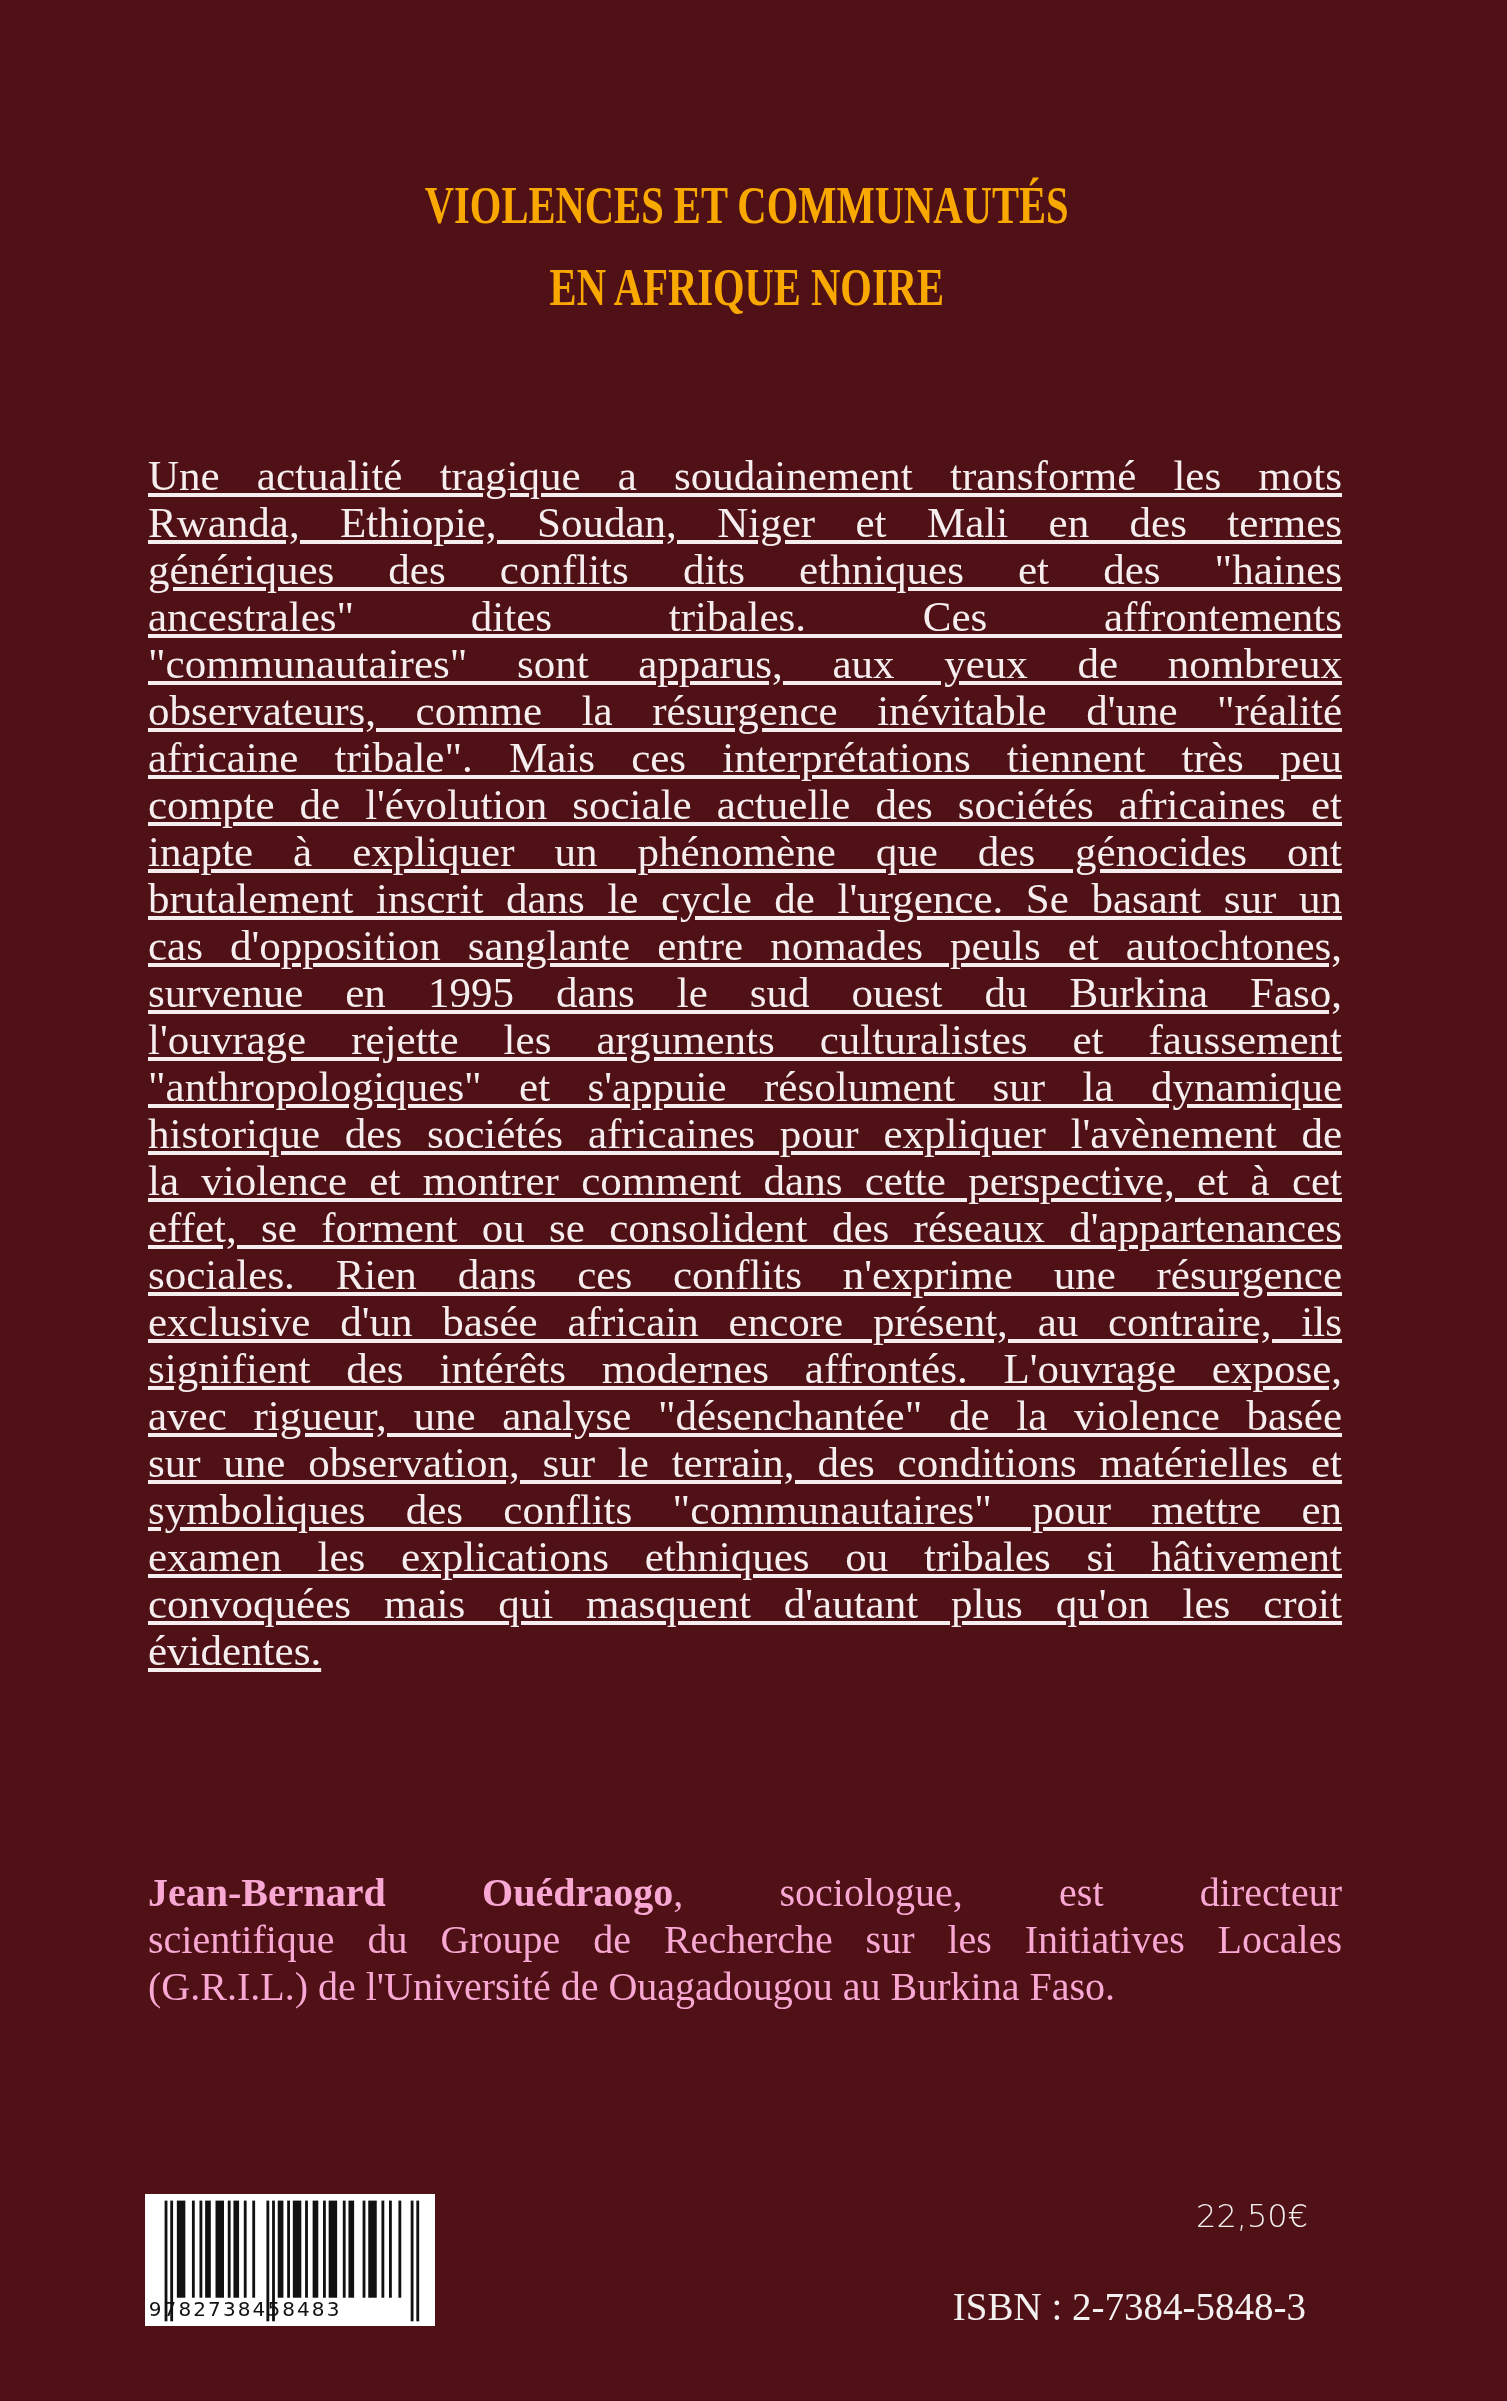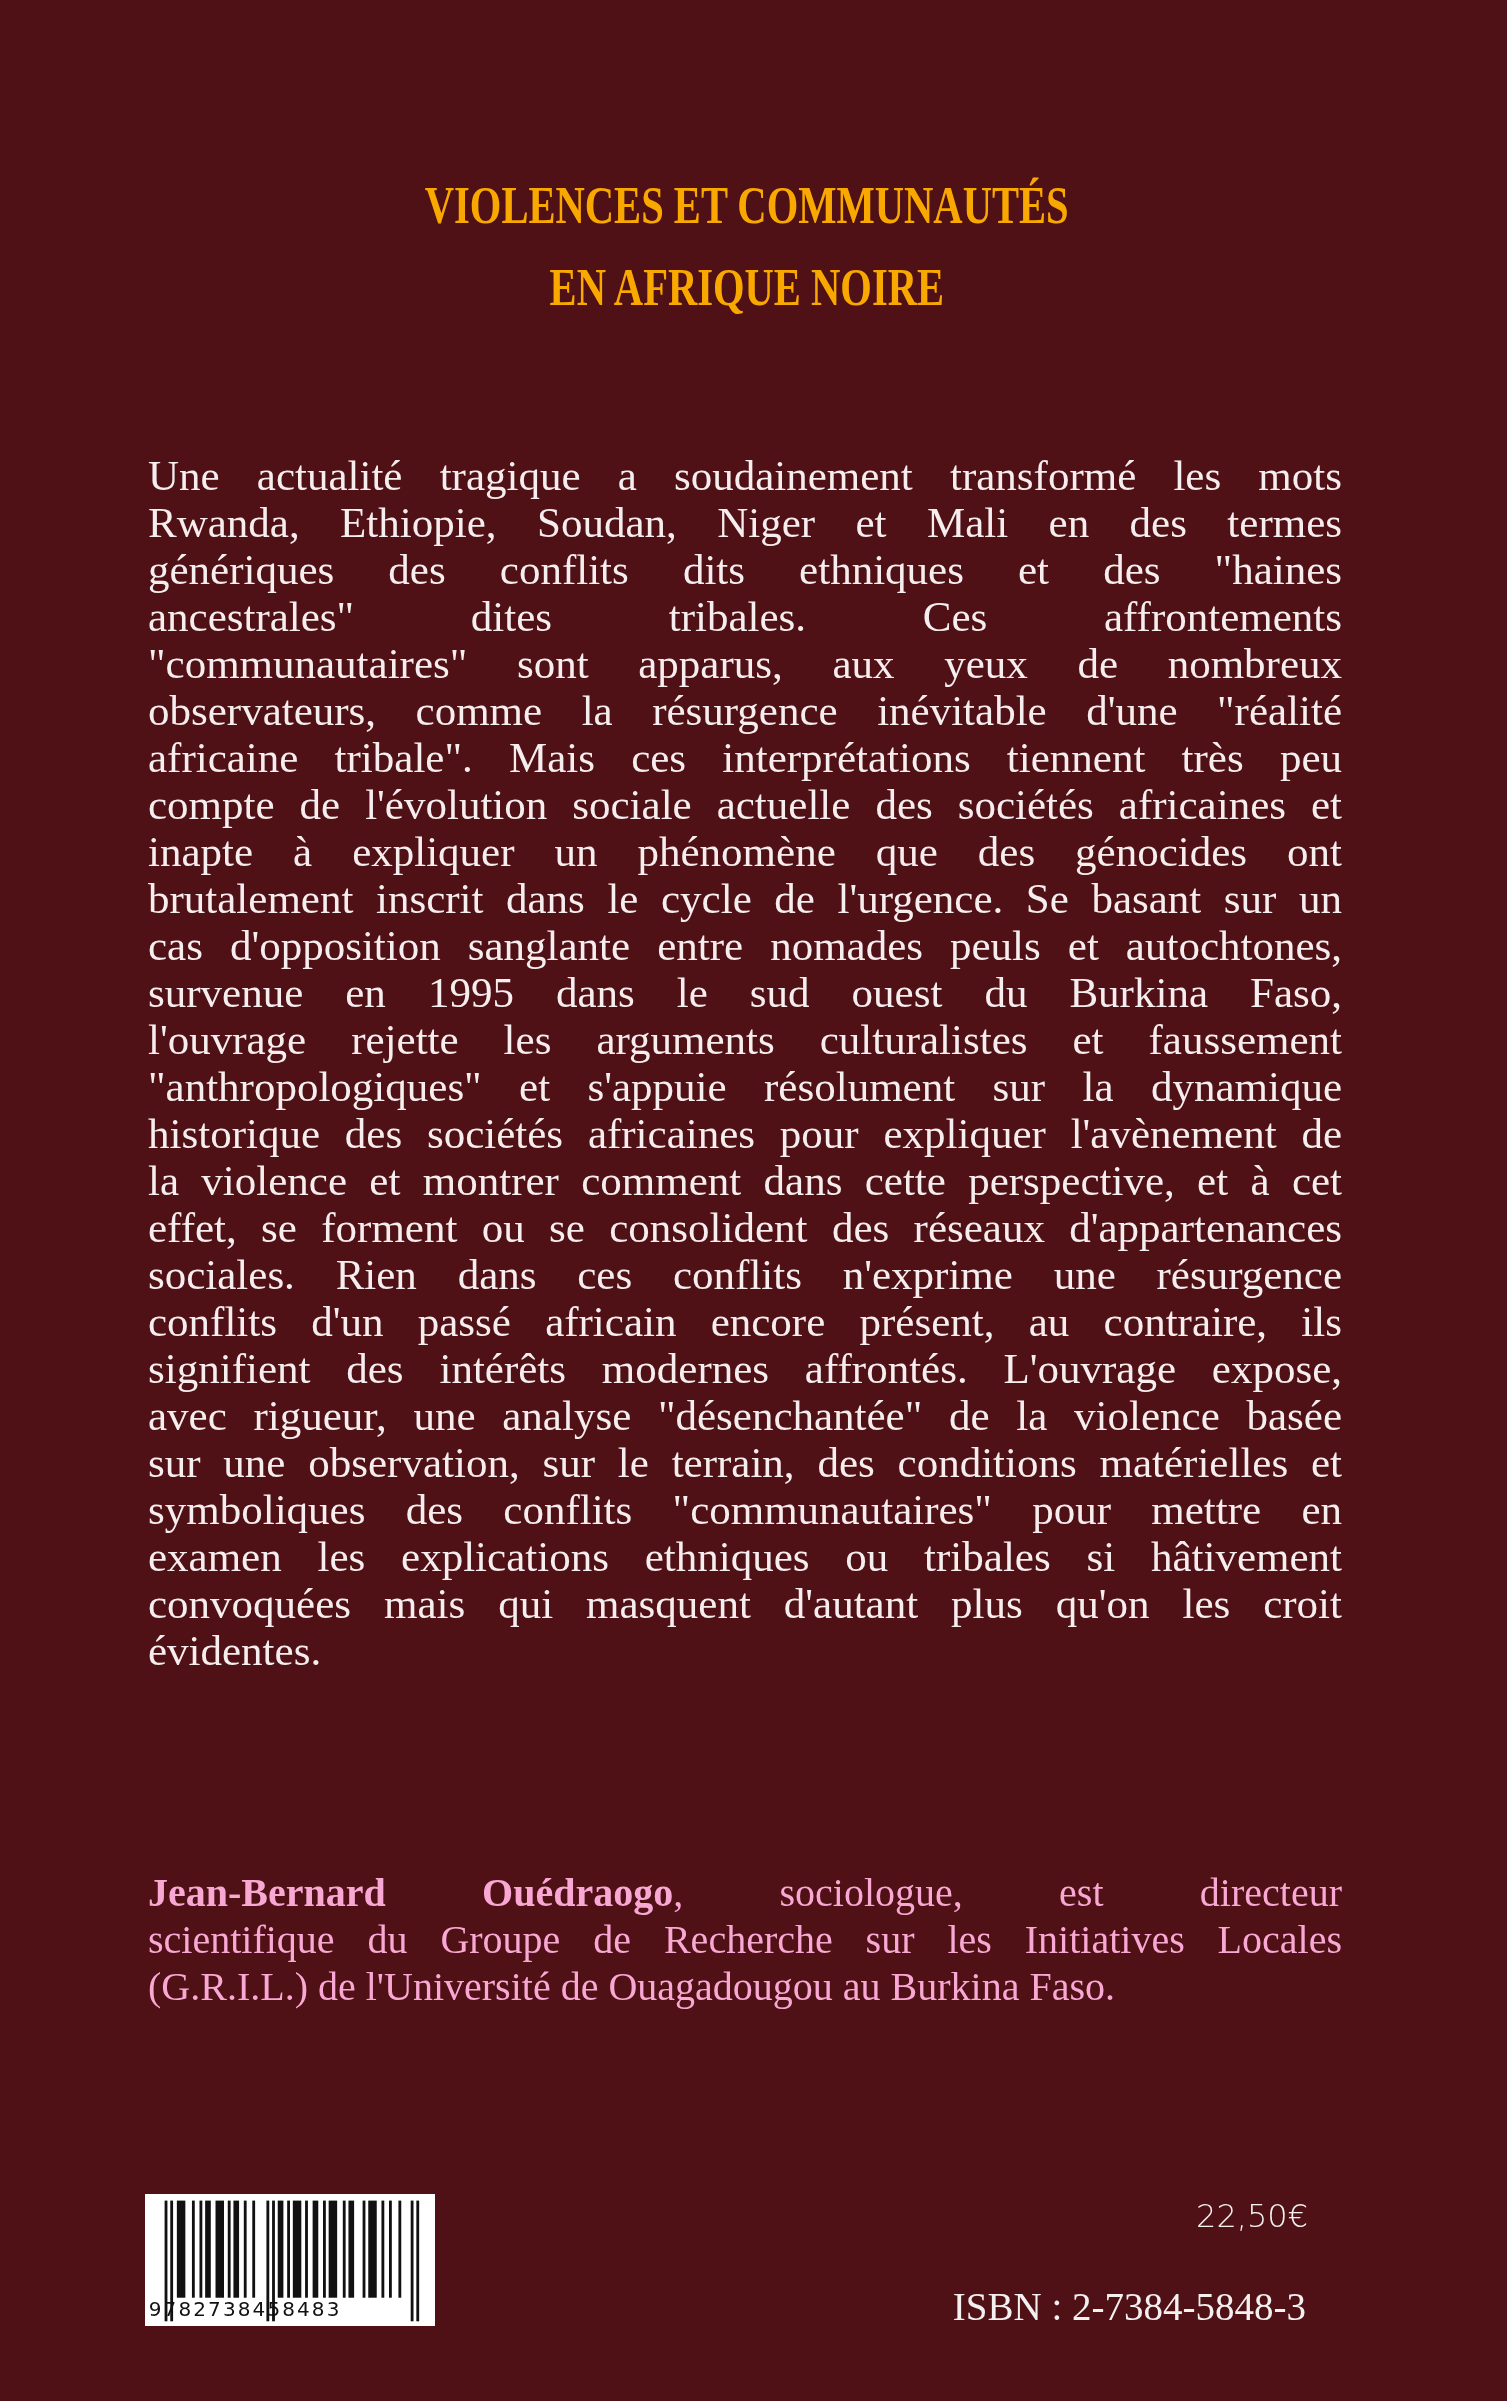--- a/index.html
+++ b/index.html
@@ -24,20 +24,21 @@
     transform-origin: center;
   }
   #title-1 { top: 171px; }
   #title-2 { top: 253px; }
 
   .body-block {
     position: absolute; left: 148px; width: 1194px; top: 452px;
     color: #f6eeee;
     font-size: 43px;
     line-height: 47px;
+    text-decoration: underline;
   }
   .jline {
     display: block; height: 47px; white-space: nowrap; overflow: visible;
     text-align: justify; text-align-last: justify;
     white-space: normal;
   }
   .jline.last { text-align-last: left; }
 
   .bio-block {
     position: absolute; left: 148px; width: 1194px; top: 1869px;
@@ -94,21 +95,21 @@
   <div class="jline">inapte à expliquer un phénomène que des génocides ont</div>
   <div class="jline">brutalement inscrit dans le cycle de l'urgence. Se basant sur un</div>
   <div class="jline">cas d'opposition sanglante entre nomades peuls et autochtones,</div>
   <div class="jline">survenue en 1995 dans le sud ouest du Burkina Faso,</div>
   <div class="jline">l'ouvrage rejette les arguments culturalistes et faussement</div>
   <div class="jline">"anthropologiques" et s'appuie résolument sur la dynamique</div>
   <div class="jline">historique des sociétés africaines pour expliquer l'avènement de</div>
   <div class="jline">la violence et montrer comment dans cette perspective, et à cet</div>
   <div class="jline">effet, se forment ou se consolident des réseaux d'appartenances</div>
   <div class="jline">sociales. Rien dans ces conflits n'exprime une résurgence</div>
-  <div class="jline">conflits d'un passé africain encore présent, au contraire, ils</div>
+  <div class="jline">exclusive d'un basée africain encore présent, au contraire, ils</div>
   <div class="jline">signifient des intérêts modernes affrontés. L'ouvrage expose,</div>
   <div class="jline">avec rigueur, une analyse "désenchantée" de la violence basée</div>
   <div class="jline">sur une observation, sur le terrain, des conditions matérielles et</div>
   <div class="jline">symboliques des conflits "communautaires" pour mettre en</div>
   <div class="jline">examen les explications ethniques ou tribales si hâtivement</div>
   <div class="jline">convoquées mais qui masquent d'autant plus qu'on les croit</div>
   <div class="jline last">évidentes.</div>
 </div>
 
 <div class="bio-block">

